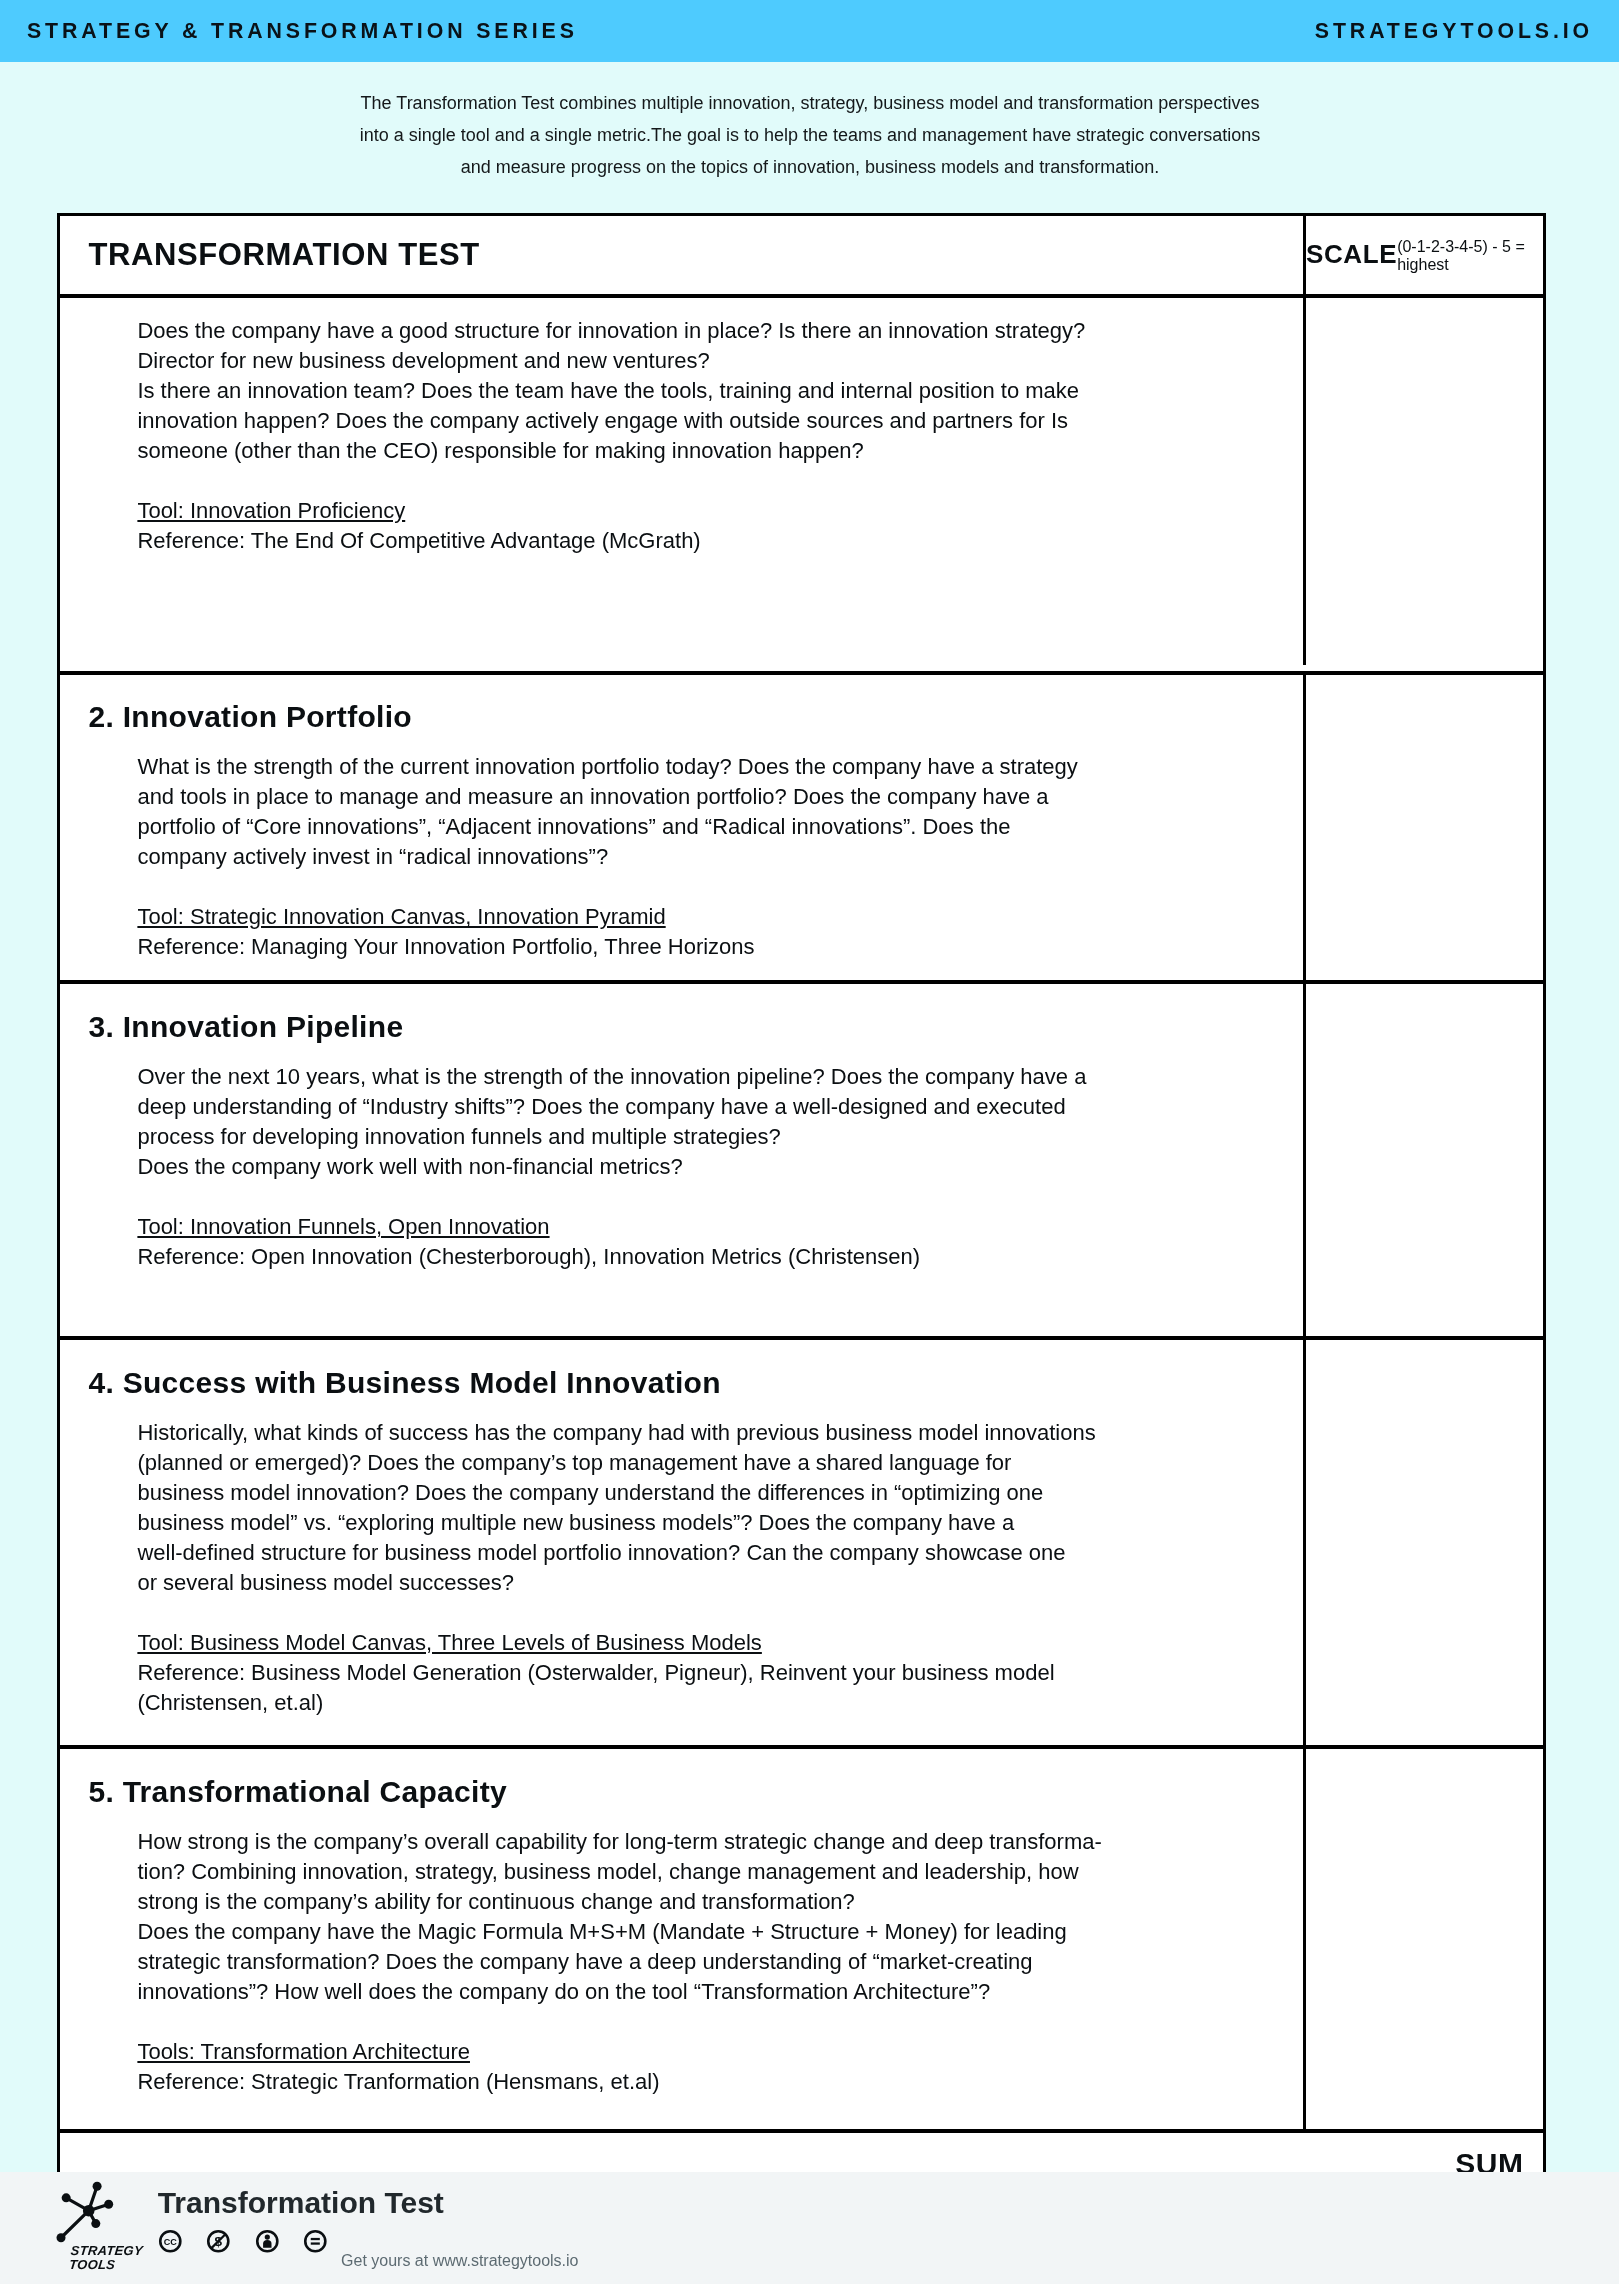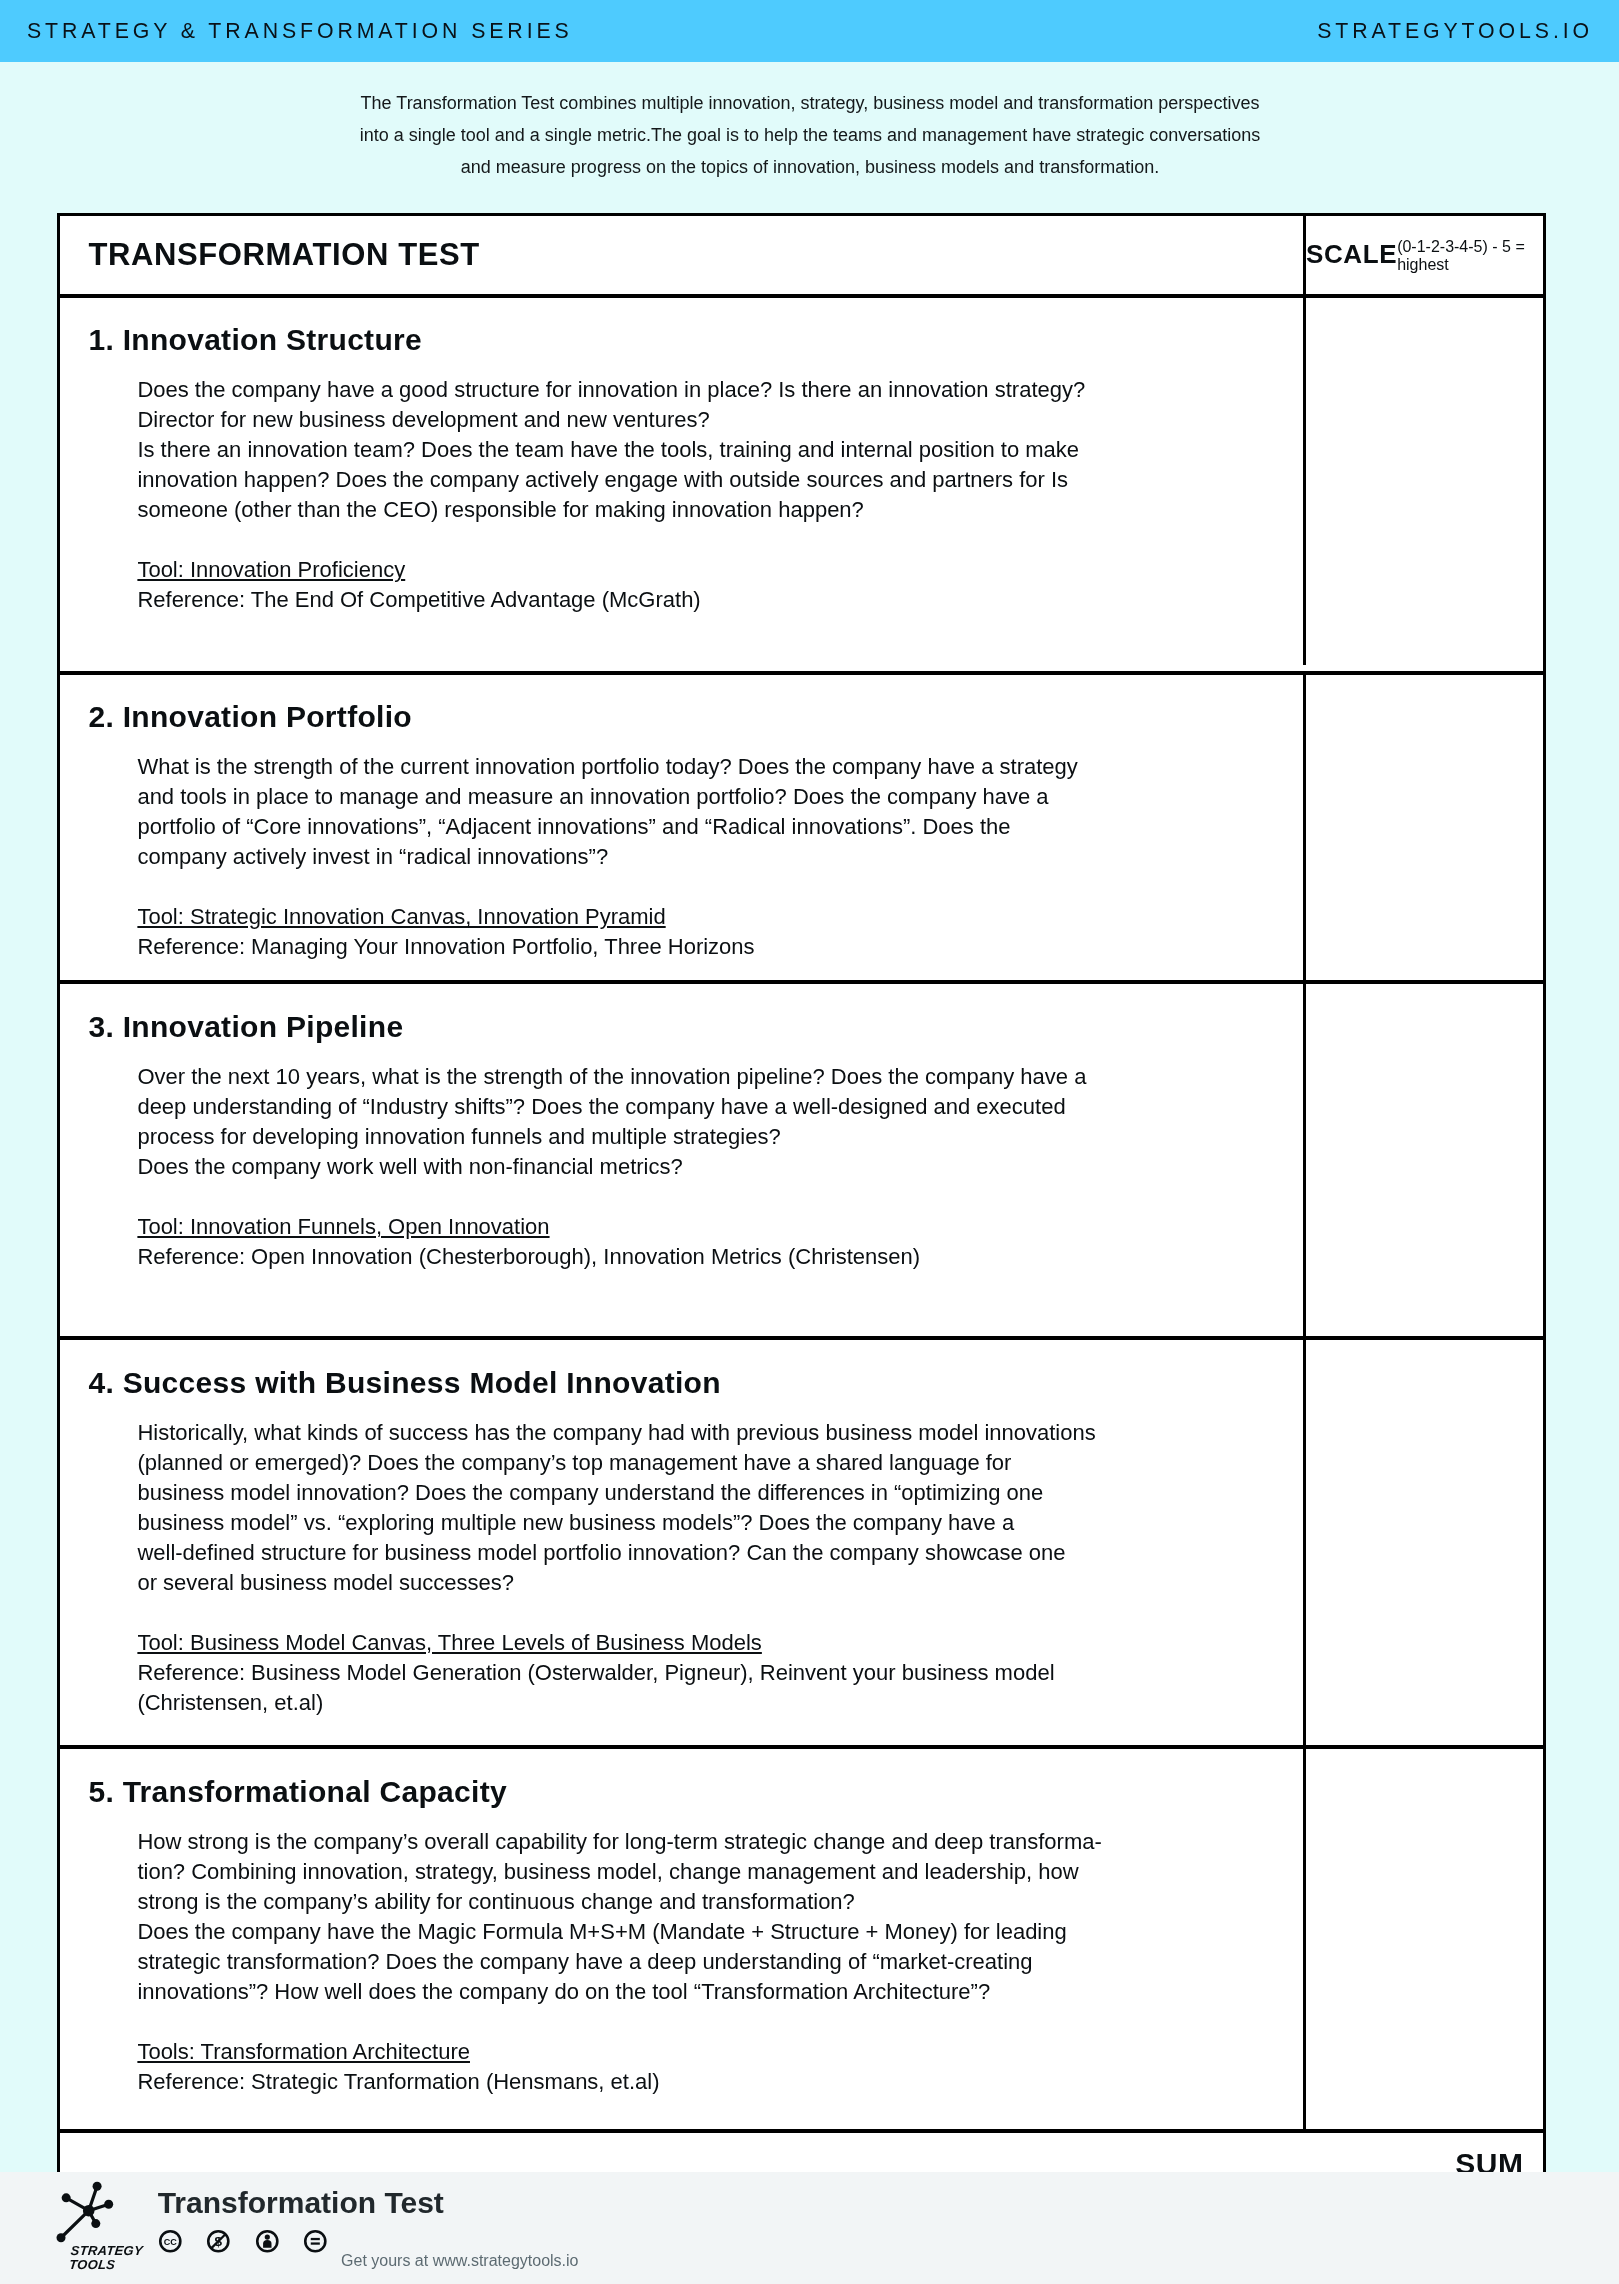--- a/index.html
+++ b/index.html
@@ -10,21 +10,21 @@
     color:#0b0f12;
     position:relative;
   }
   
   .topbar{
     height:62px;background:#4ecbfe;
     display:flex;justify-content:space-between;align-items:center;
     padding:0 27px;box-sizing:border-box;
   }
   .topbar .bartext{
-    font-size:21.3px;font-weight:normal;letter-spacing:3.9px;color:#0a1218;
+    font-size:21.3px;font-weight:bold;letter-spacing:3.9px;color:#0a1218;
   }
   
   .intro{
     margin:24.6px auto 0;
     text-align:center;
     font-size:18px;line-height:32px;font-weight:300;
     white-space:pre-line;color:#14181a;
   }
   
   .sheet{
@@ -92,21 +92,20 @@
     <div class="cell-scale">
       <div class="scale-head">
         <div class="scale-title">SCALE</div>
         <div class="scale-sub">(0-1-2-3-4-5) - 5 = highest</div>
       </div>
     </div>
   </div>
 
   <div class="row r1">
     <div class="cell-main">
-      <div class="sec-heading">1. Innovation Structure</div>
       <div class="sec-body">Does the company have a good structure for innovation in place? Is there an innovation strategy?
 Director for new business development and new ventures?
 Is there an innovation team? Does the team  have the tools, training and internal position to make
 innovation happen? Does the company actively engage with outside sources and partners for Is
 someone (other than the CEO) responsible for making  innovation happen?</div>
       <div class="sec-tool">Tool: Innovation Proficiency</div>
       <div class="sec-ref">Reference: The End Of Competitive Advantage  (McGrath)</div>
     </div>
     <div class="cell-scale"></div>
   </div>

